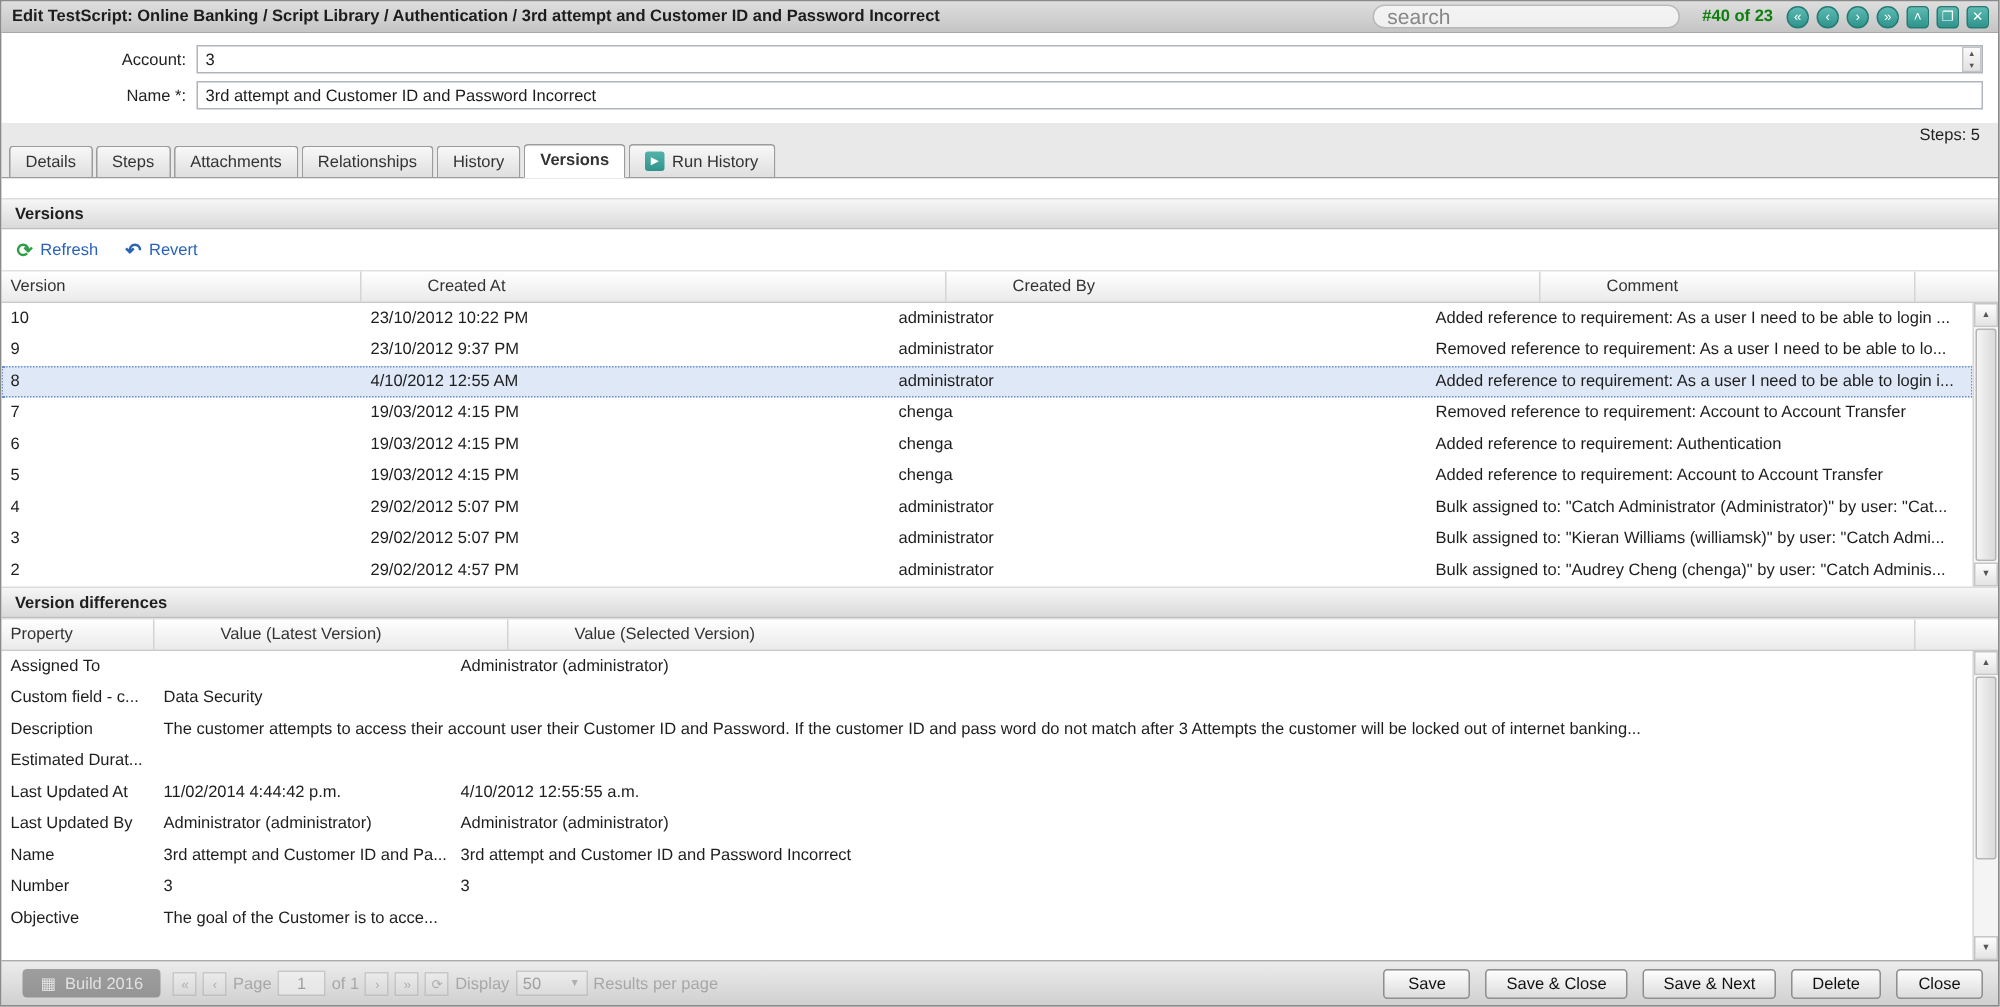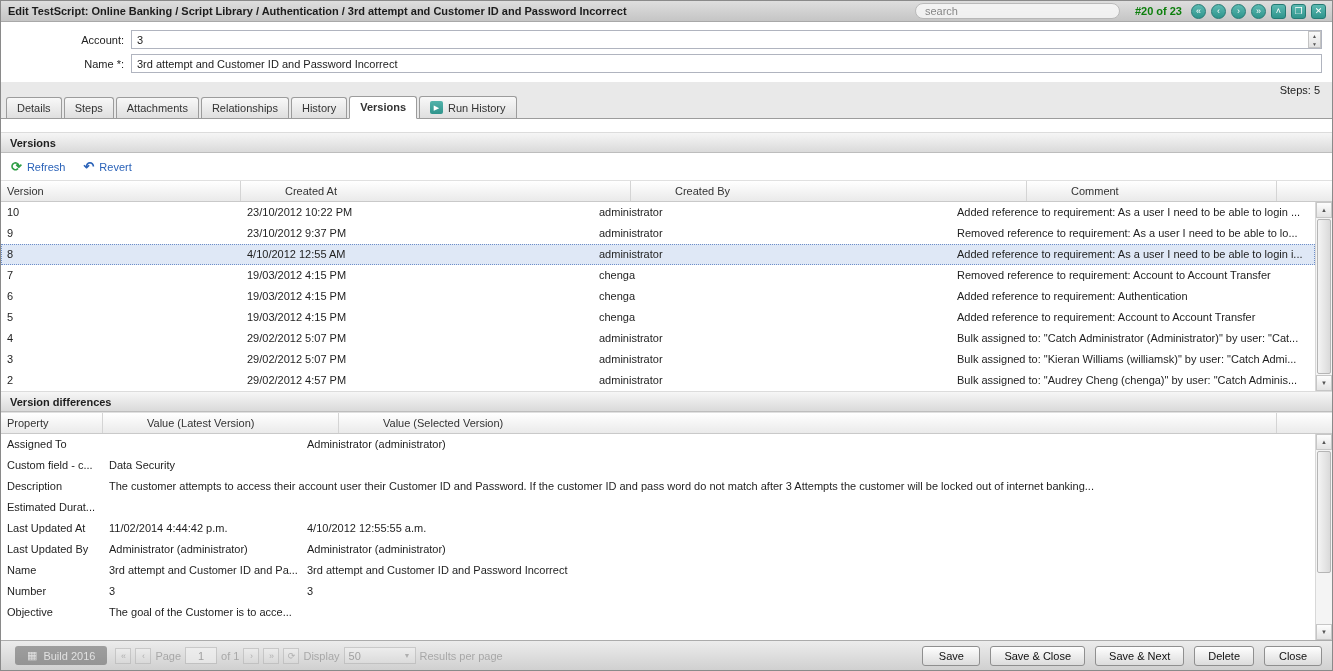--- a/index.html
+++ b/index.html
@@ -3,21 +3,21 @@
 <meta charset="utf-8">
 <style>
   * { box-sizing: border-box; margin: 0; padding: 0; }
   html,body { background:#888; }
   body { font-family: "Liberation Sans", sans-serif; font-size: 11px; color:#222; }
   .window { width:1333px; height:671px; display:flex; flex-direction:column; background:#fff; border:1px solid #8a8a8a; overflow:hidden; }
 
   
   .titlebar { flex:0 0 21px; display:flex; align-items:center; background:linear-gradient(#dedede,#c5c5c5); border-bottom:1px solid #a8a8a8; padding:0 5px 0 7px; gap:3px; }
   .titlebar .title { font-weight:bold; white-space:nowrap; overflow:hidden; color:#1c1c1c; }
-  .search { margin-left:auto; width:205px; height:16px; border:1px solid #b3b3b3; border-radius:8px; background:#fafafa; padding:0 9px; font-size:11px; color:#999; opacity:.8; font-family:inherit; }
+  .search { margin-left:auto; width:205px; height:16px; border:1px solid #b3b3b3; border-radius:8px; background:#fafafa; padding:0 9px; font-size:14px; color:#999; opacity:.8; font-family:inherit; }
   .pos { color:#0c7f0c; font-weight:bold; margin:0 5px 0 12px; white-space:nowrap; }
   .toolbtn { flex:0 0 15px; width:15px; height:15px; margin:0 1px; border:1px solid #257a74; border-radius:3px; background:linear-gradient(#5cbab2,#2f948c); color:#fff; font-size:9px; line-height:13px; text-align:center; cursor:pointer; }
   .toolbtn.round { border-radius:8px; }
 
   
   .form-area { flex:0 0 60px; padding:8px 10px 4px; background:#fff; }
   .frow { display:flex; align-items:center; margin-bottom:5px; }
   .flabel { width:120px; text-align:right; padding-right:7px; white-space:nowrap; }
   .finput-wrap { flex:1; position:relative; display:flex; }
   .finput { flex:1; height:19px; border:1px solid #b0b4bf; padding:0 5px; font-size:11px; font-family:inherit; color:#1c1c1c; background:#fff; }
@@ -70,34 +70,34 @@
   .sthumb.part { flex:0 0 122px; }
   .sfill { flex:1; }
 
   
   .footer { flex:0 0 30px; display:flex; align-items:center; gap:8px; background:linear-gradient(#ececec,#d0d0d0); border-top:1px solid #ababab; padding:0 10px 0 14px; }
   .dimmed { display:flex; align-items:center; gap:8px; opacity:.45; }
   .build-badge { background:#474747; color:#e6e6e6; padding:3px 12px; border-radius:3px; display:flex; align-items:center; gap:6px; }
   .pager { display:flex; align-items:center; gap:4px; color:#666; }
   .pbtn { width:16px; height:16px; border:1px solid #a8a8a8; background:linear-gradient(#f4f4f4,#dcdcdc); text-align:center; line-height:14px; font-size:9px; color:#777; cursor:pointer; }
   .page-input { width:32px; height:17px; border:1px solid #a8a8a8; text-align:center; font-size:11px; color:#555; background:#f8f8f8; font-family:inherit; }
-  .psel { width:72px; height:17px; border:1px solid #a8a8a8; background:linear-gradient(#f6f6f6,#e2e2e2); color:#555; display:flex; align-items:center; justify-content:space-between; padding:0 4px; cursor:pointer; }
+  .psel { width:48px; height:17px; border:1px solid #a8a8a8; background:linear-gradient(#f6f6f6,#e2e2e2); color:#555; display:flex; align-items:center; justify-content:space-between; padding:0 4px; cursor:pointer; }
   .psel .dd { font-size:7px; color:#777; }
   .btns { margin-left:auto; display:flex; gap:10px; }
   .btn { min-width:58px; padding:3px 13px; background:linear-gradient(#fefefe,#dcdcdc); border:1px solid #8f8f8f; border-radius:3px; text-align:center; color:#111; cursor:pointer; white-space:nowrap; }
 </style>
 </head>
 <body>
 
 <div class="window">
 
   <div class="titlebar">
     <span class="title">Edit TestScript: Online Banking / Script Library / Authentication / 3rd attempt and Customer ID and Password Incorrect</span>
     <input class="search" placeholder="search" style="">
-    <span class="pos">#20 of 23</span>
+    <span class="pos">#40 of 23</span>
     <span class="toolbtn round"><span>«</span></span>
     <span class="toolbtn round"><span>‹</span></span>
     <span class="toolbtn round"><span>›</span></span>
     <span class="toolbtn round"><span>»</span></span>
     <span class="toolbtn"><span>˄</span></span>
     <span class="toolbtn"><span>❐</span></span>
     <span class="toolbtn"><span>✕</span></span>
   </div>
 
   <div class="form-area">

